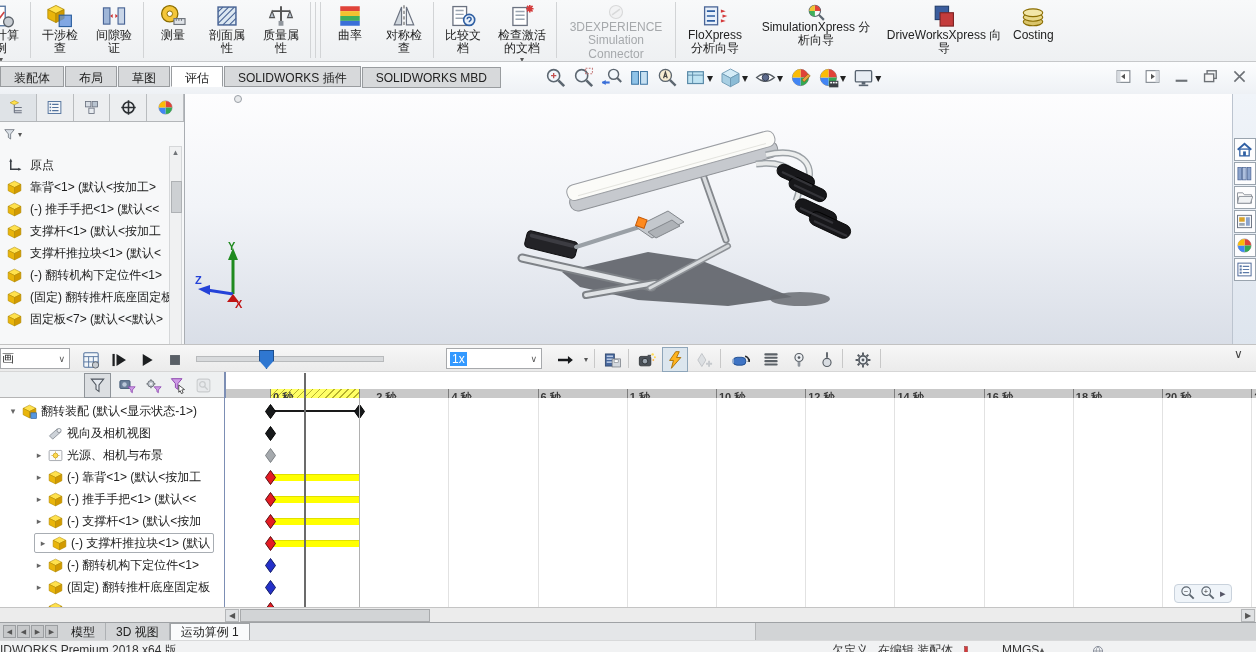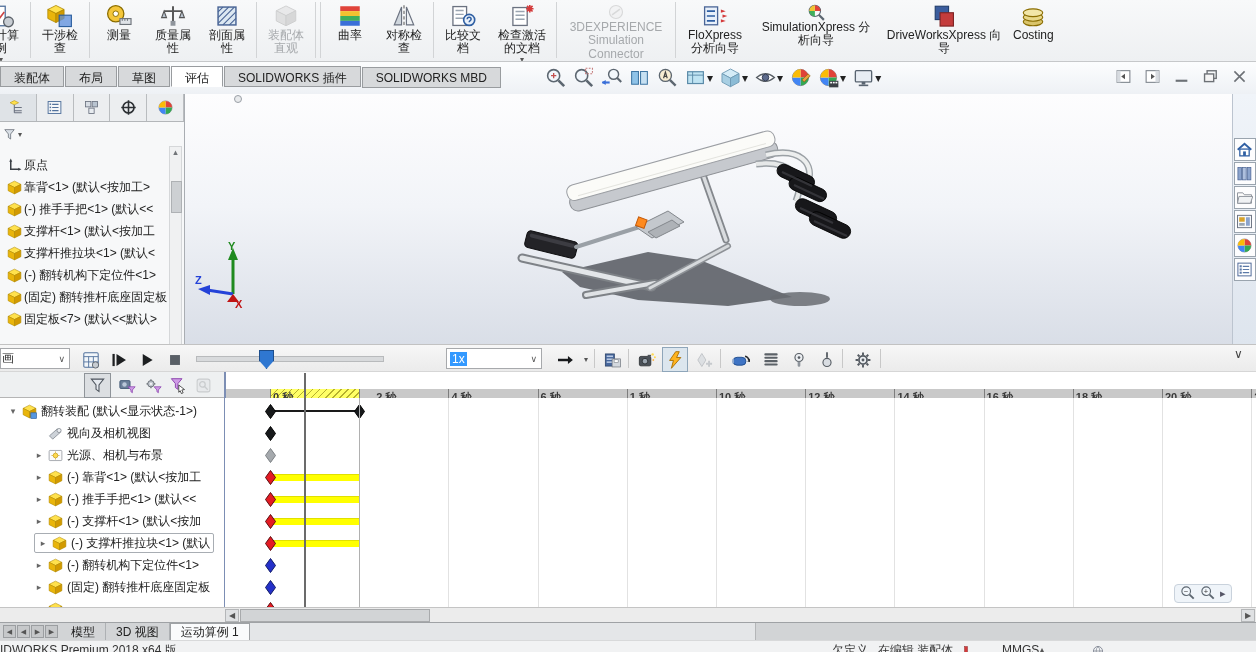--- a/index.html
+++ b/index.html
@@ -32,21 +32,21 @@
   #viewport{position:absolute;left:185px;top:0;width:1047px;height:250px;
     background:linear-gradient(180deg,#fdfdfe 0%,#f2f4f8 45%,#d9dee7 100%)}
   #splitdot{position:absolute;left:234px;top:1px;width:6px;height:6px;border-radius:50%;border:1px solid #9aa0a6;background:#e8eaec}
   
   #fmpanel{position:absolute;left:0;top:0;width:185px;height:250px;background:#f7f8f9;border-right:1px solid #a9adb2;box-sizing:border-box;overflow:hidden}
   #fmtabs{display:flex;height:27px;border-bottom:1px solid #b3b6b9;background:#eceef0}
   .fmtab{flex:1;display:flex;align-items:center;justify-content:center;border-right:1px solid #b9bcbf}
   .fmtab.active{background:#dfe3e7}
   #fmfilter{height:20px;display:flex;align-items:center;padding:2px 3px;gap:2px}
   #fmtree{position:relative;padding-top:8px}
-  .fmrow{height:22px;display:flex;align-items:center;padding-left:7px;gap:2px;white-space:nowrap;overflow:hidden;width:162px;font-size:12px}
+  .fmrow{height:22px;display:flex;align-items:center;padding-left:7px;gap:8px;white-space:nowrap;overflow:hidden;width:162px;font-size:12px}
   #fmscroll{position:absolute;right:2px;top:52px;width:13px;height:238px;background:#f0f1f2;border:1px solid #d5d7d9;box-sizing:border-box;
     display:flex;flex-direction:column;align-items:center;justify-content:space-between;font-size:9px;color:#707478}
   #fmthumb{position:absolute;left:1px;top:34px;width:9px;height:30px;background:#cdd0d3;border:1px solid #aeb1b4}
   
   #taskpane{position:absolute;right:0;top:0;width:24px;height:250px;background:linear-gradient(180deg,#f0f4f9,#dee5ee);
     border-left:1px solid #bcc4cf;box-sizing:border-box;display:flex;flex-direction:column;align-items:center;padding-top:44px}
   .tpbtn{width:22px;height:23px;background:#fdfdfe;border:1px solid #9aa4ae;box-sizing:border-box;margin-bottom:1px;
     display:flex;align-items:center;justify-content:center}
   
   #motion{position:absolute;left:0;top:344px;width:1256px;height:278px;background:#fff}
@@ -125,62 +125,63 @@
       <span class="ic" style="width:26px;height:26px">
         <svg viewBox="0 0 16 16">
           <polygon points="5.5,1.5 10.5,4 5.5,6.5 0.5,4" fill="#ffe14d" stroke="#b08900" stroke-width="0.5"></polygon>
           <polygon points="0.5,4 5.5,6.5 5.5,12 0.5,9.5" fill="#e9b50b" stroke="#b08900" stroke-width="0.5"></polygon>
           <polygon points="10.5,4 5.5,6.5 5.5,12 10.5,9.5" fill="#d29a00" stroke="#b08900" stroke-width="0.5"></polygon>
           <rect x="7.5" y="7.5" width="7.5" height="7" fill="rgba(90,140,220,0.75)" stroke="#2c5f9e" stroke-width="0.7"></rect>
         </svg>
       </span>
       <span class="lbl" style="width: 44px;">干涉检查</span>
     </div>
+    <div class="tbitem">
+      <span class="ic" style="width:26px;height:26px">
+        <svg viewBox="0 0 16 16">
+          <rect x="1.5" y="3" width="4" height="10" fill="#9fb6d8" stroke="#4a6596" stroke-width="0.7"></rect>
+          <rect x="10.5" y="3" width="4" height="10" fill="#c9d6e8" stroke="#4a6596" stroke-width="0.7"></rect>
+          <polygon points="5.6,8 7.2,6.8 7.2,9.2" fill="#cc3333"></polygon>
+          <polygon points="10.4,8 8.8,6.8 8.8,9.2" fill="#cc3333"></polygon>
+        </svg>
+      </span>
+      <span class="lbl" style="width: 44px;">间隙验证</span>
+    </div>
     <div class="tbsep"></div>
     <div class="tbitem">
       <span class="ic" style="width:26px;height:26px">
         <svg viewBox="0 0 16 16">
           <circle cx="6" cy="6.6" r="5" fill="#f4c63a" stroke="#8a6d00" stroke-width="0.8"></circle>
           <circle cx="6" cy="6.6" r="1.7" fill="#fff" stroke="#8a6d00" stroke-width="0.6"></circle>
           <rect x="8.6" y="9.6" width="6.8" height="3.6" fill="#dfe3e8" stroke="#6d737a" stroke-width="0.7"></rect>
           <path d="M10 9.6 v1.4 M11.6 9.6 v1.4 M13.2 9.6 v1.4" stroke="#6d737a" stroke-width="0.6"></path>
         </svg>
       </span>
       <span class="lbl" style="width: 44px;">测量</span>
     </div>
     <div class="tbitem">
       <span class="ic" style="width:26px;height:26px">
         <svg viewBox="0 0 16 16">
+          <rect x="2.5" y="2.5" width="11" height="11" fill="#dce8f2" stroke="#4a6596" stroke-width="0.9"></rect>
+          <path d="M2.5 5.5 L5.5 2.5 M2.5 9 L9 2.5 M2.5 12.5 L12.5 2.5 M5.5 13.5 L13.5 5.5 M9.5 13.5 L13.5 9.5" stroke="#4a6596" stroke-width="0.7"></path>
+        </svg>
+      </span>
+      <span class="lbl" style="width: 44px;">剖面属性</span>
+    </div>
+    <div class="tbitem">
+      <span class="ic" style="width:26px;height:26px">
+        <svg viewBox="0 0 16 16">
           <path d="M8 2 V6 M2.5 5 H13.5 M8 6 V11" stroke="#555" stroke-width="1.2"></path>
           <path d="M2.5 5 L1 9 H4 Z M13.5 5 L12 9 H15 Z" fill="#b9c4d0" stroke="#555" stroke-width="0.7"></path>
           <rect x="6.5" y="11" width="3" height="3" fill="#8f959c"></rect>
         </svg>
       </span>
       <span class="lbl" style="width: 44px;">质量属性</span>
     </div>
-    <div class="tbitem">
-      <span class="ic" style="width:26px;height:26px">
-        <svg viewBox="0 0 16 16">
-          <rect x="2.5" y="2.5" width="11" height="11" fill="#dce8f2" stroke="#4a6596" stroke-width="0.9"></rect>
-          <path d="M2.5 5.5 L5.5 2.5 M2.5 9 L9 2.5 M2.5 12.5 L12.5 2.5 M5.5 13.5 L13.5 5.5 M9.5 13.5 L13.5 9.5" stroke="#4a6596" stroke-width="0.7"></path>
-        </svg>
-      </span>
-      <span class="lbl" style="width: 44px;">剖面属性</span>
-    </div>
     <div class="tbsep"></div>
-    <div class="tbitem disabled">
-      <span class="ic" style="width:26px;height:26px">
-        <svg viewBox="0 0 16 16">
-          <polygon points="8,1.8 14,4.8 8,7.8 2,4.8" fill="#d5d8db" stroke="#9aa0a6" stroke-width="0.6"></polygon>
-          <polygon points="2,4.8 8,7.8 8,14 2,11" fill="#c2c6ca" stroke="#9aa0a6" stroke-width="0.6"></polygon>
-          <polygon points="14,4.8 8,7.8 8,14 14,11" fill="#b0b4b8" stroke="#9aa0a6" stroke-width="0.6"></polygon>
-        </svg>
-      </span>
-      <span class="lbl" style="width: 44px;">装配体直观</span>
-    </div>
     <div class="tbsep"></div>
     <div class="tbsep"></div>
     <div class="tbitem">
       <span class="ic" style="width:26px;height:26px">
         <svg viewBox="0 0 16 16">
           <rect x="2" y="2" width="12" height="3" fill="#e0433a"></rect>
           <rect x="2" y="5" width="12" height="3" fill="#f2c230"></rect>
           <rect x="2" y="8" width="12" height="3" fill="#3fae5c"></rect>
           <rect x="2" y="11" width="12" height="3" fill="#3a6fd8"></rect>
         </svg>

